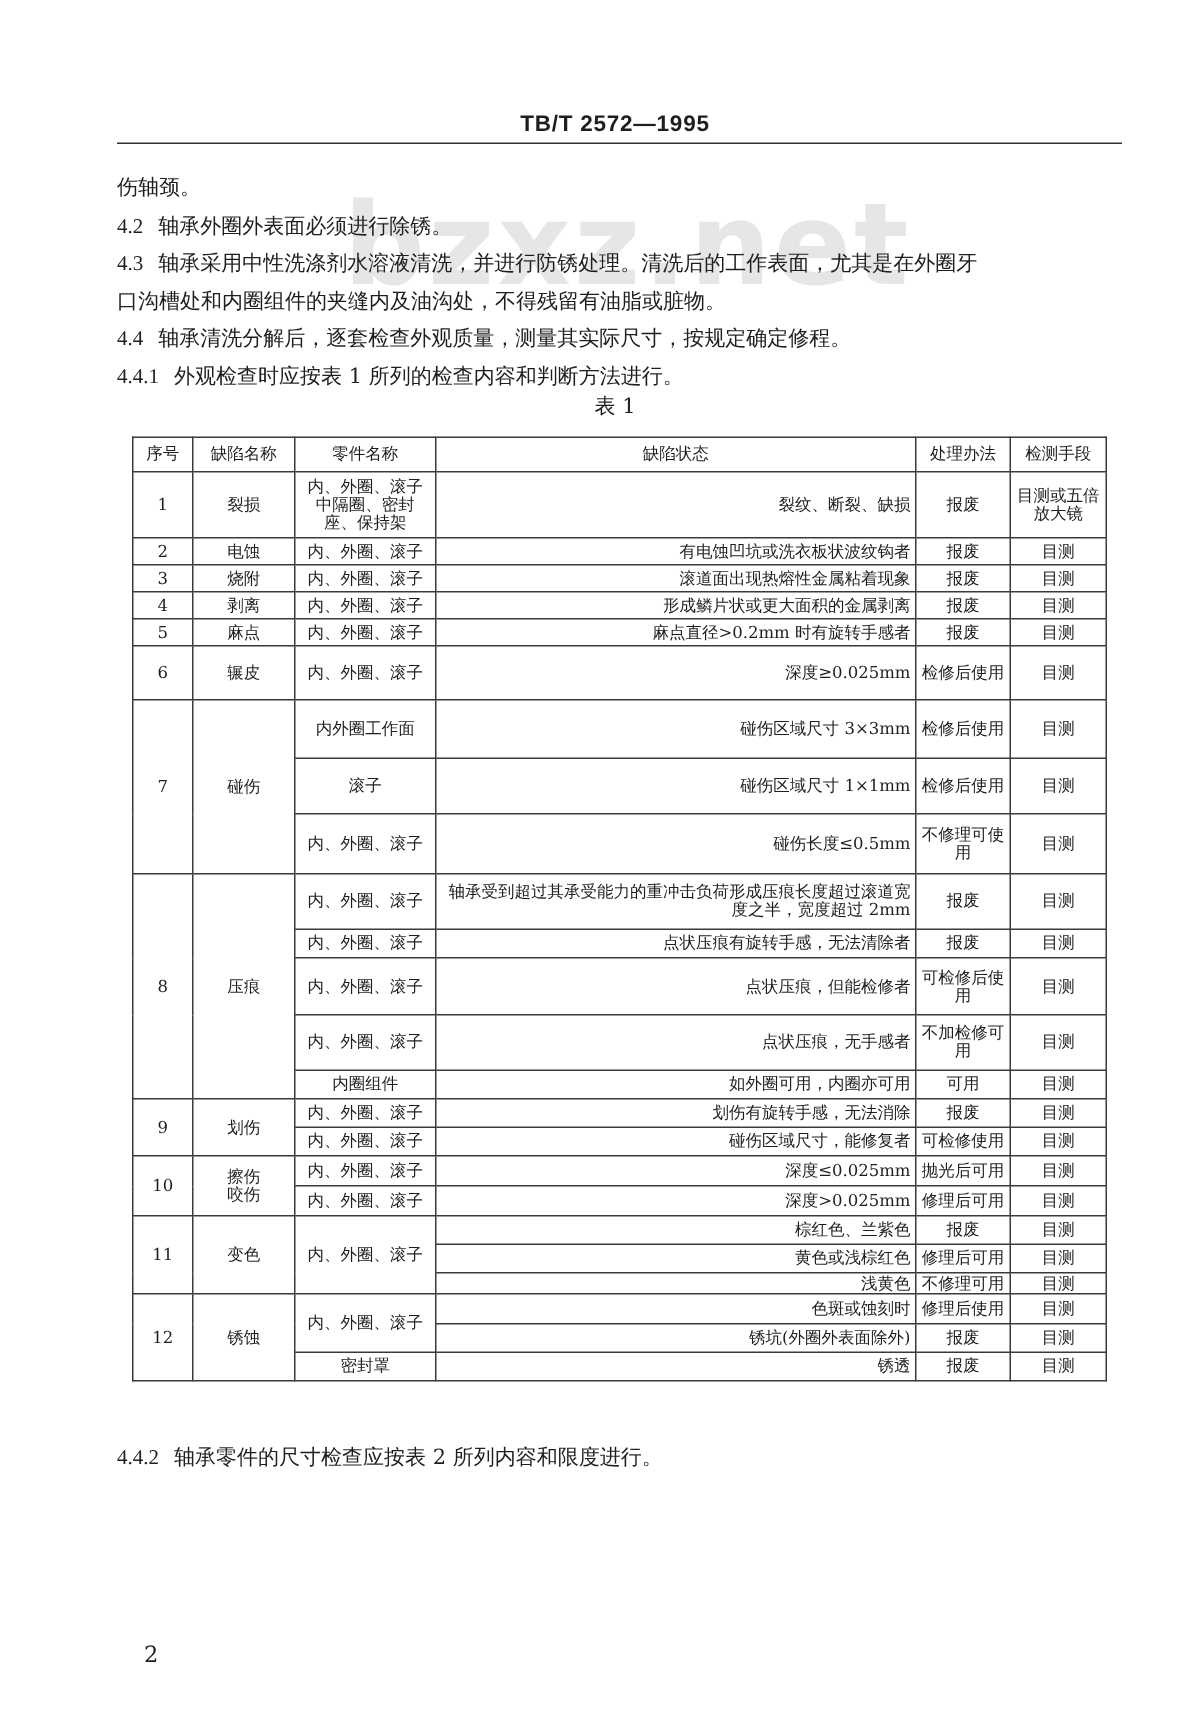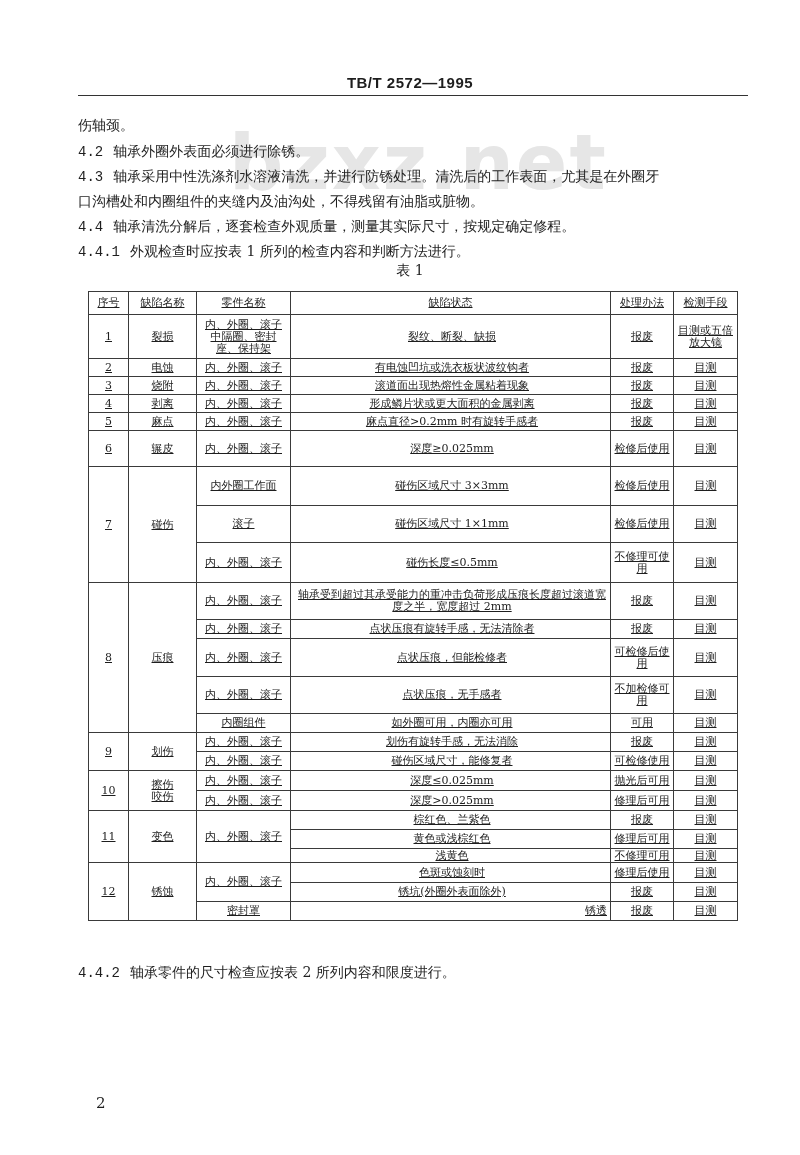--- a/index.html
+++ b/index.html
@@ -10,31 +10,31 @@
   .std-code {
     position: absolute; top: 74px; left: 0; width: 820px; text-align: center;
     font-family: "Liberation Sans", "DejaVu Sans", sans-serif; font-size: 15px; font-weight: bold; letter-spacing: 0.5px;
   }
   .rule { position: absolute; top: 95px; left: 78px; width: 670px; height: 0; border-top: 1.5px solid #333; }
   .watermark {
     position: absolute; left: 205px; top: 118px; font-family: "DejaVu Sans", sans-serif;
     font-size: 76px; font-weight: bold; color: #e6e6e6; letter-spacing: 2px; z-index: 0; user-select: none; margin-left: 24px;
   }
   .para { position: absolute; left: 78px; font-size: 14px; line-height: 18px; z-index: 1; white-space: nowrap; }
-  .para .num { font-family: Liberation Mono, monospace; font-size: 14px; margin-right: 10px; }
+  .para .num { font-family: Liberation Serif, serif; font-size: 14px; margin-right: 10px; }
   .caption { position: absolute; top: 262px; left: 0; width: 820px; text-align: center; font-size: 14px; }
 
   table.defects {
     position: absolute; left: 88px; top: 291px; width: 649px; border-collapse: collapse;
-    font-size: 11px; line-height: 12px; z-index: 1; table-layout: fixed; text-decoration: underline;
+    font-size: 11px; line-height: 12px; z-index: 1; table-layout: fixed;
   }
   table.defects th, table.defects td {
     border: 1px solid #3a3a3a; text-align: center; vertical-align: middle; padding: 0 3px; font-weight: normal;
   }
-  table.defects td.state { text-align: center; padding-left: 6px; }
+  table.defects td.state { text-align: right; padding-left: 6px; }
   table.defects td.state.center { text-align: right; }
   table.defects th { height: 22px; }
   .page-num { position: absolute; left: 96px; top: 1094px; font-size: 15px; }
 </style>
 </head>
 <body>
 
 <div class="std-code">TB/T 2572—1995</div>
 <div class="rule"></div>
 <div class="watermark">bzxz.net</div>

